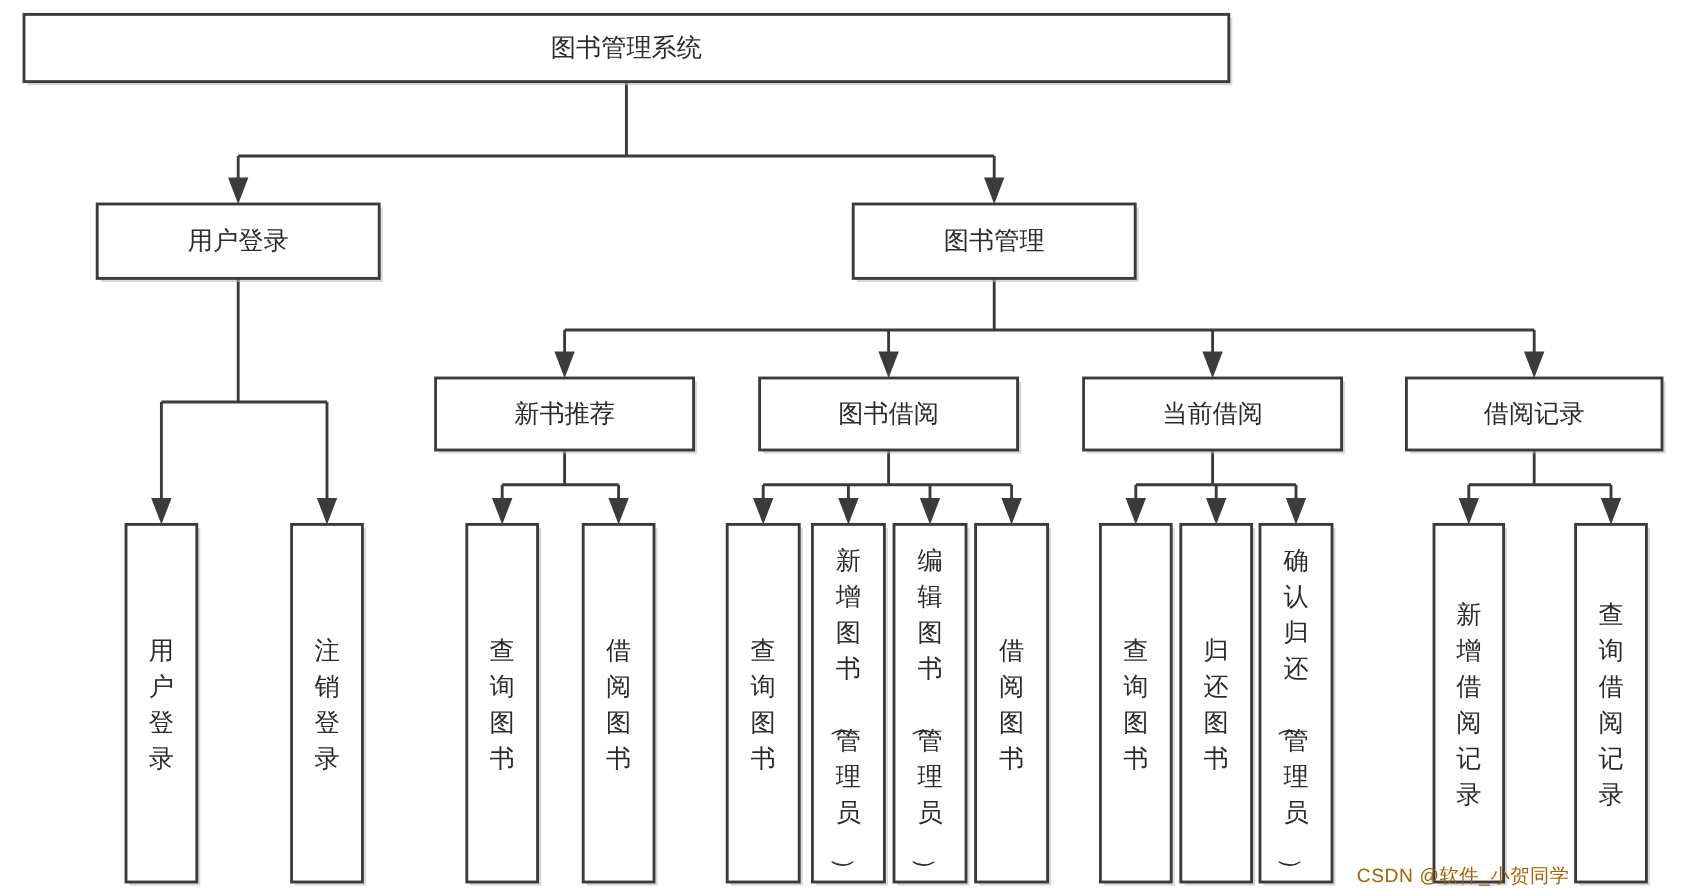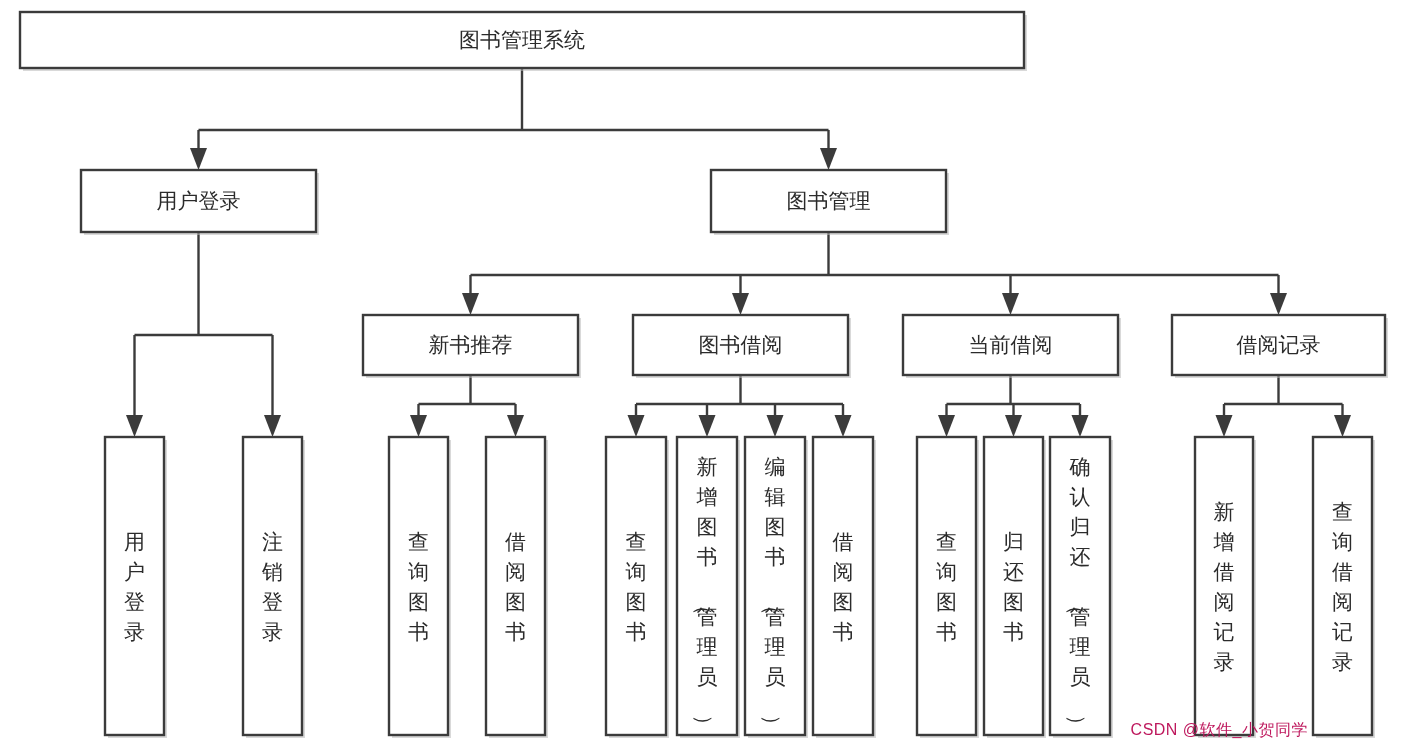--- a/index.html
+++ b/index.html
@@ -58,21 +58,21 @@
     font-family: "Liberation Sans", "DejaVu Sans", sans-serif;
     font-size: 21px;
     text-anchor: middle;
   }
   .watermark {
     position: absolute;
     right: 12px;
     bottom: 6px;
     font-family: "Liberation Sans", "DejaVu Sans", sans-serif;
     font-size: 16px;
-    color: #be185d;
+    color: #a16207;
     letter-spacing: 0.5px;
     white-space: nowrap;
     pointer-events: none;
     user-select: none;
   }
 </style>
 </head>
 <body>
 
 <div id="diagram-root">

